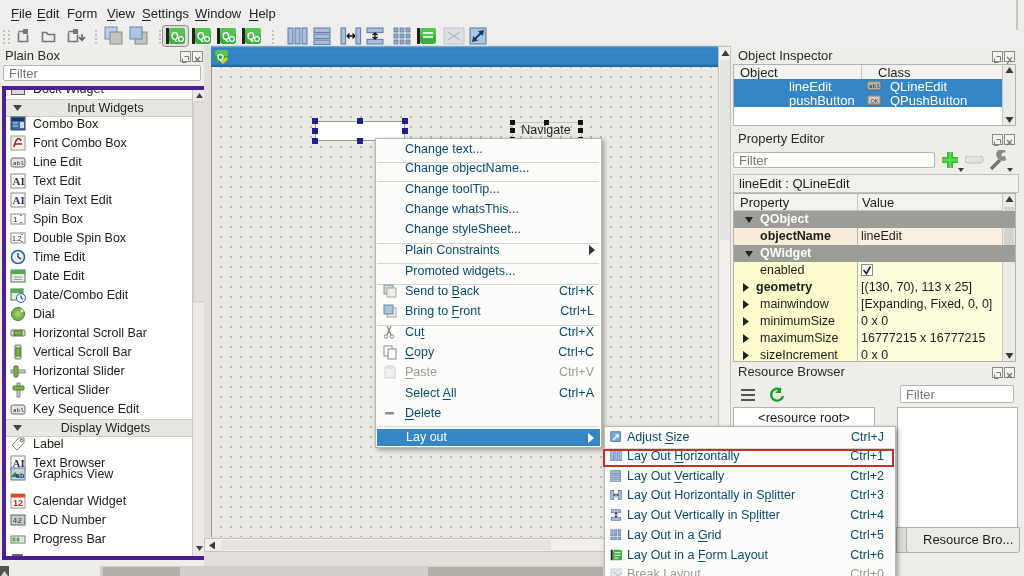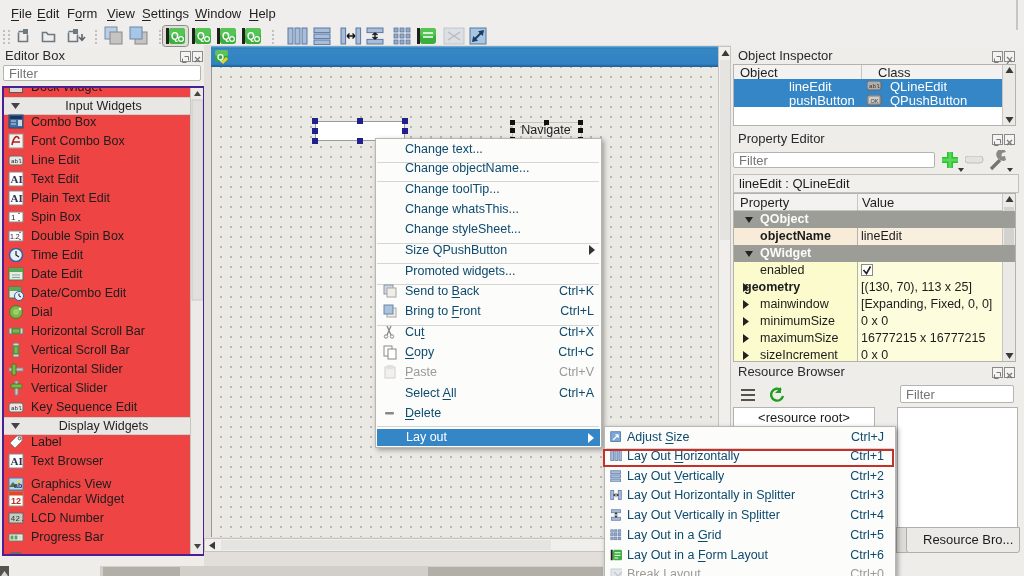--- a/index.html
+++ b/index.html
@@ -8,21 +8,21 @@
   .abs{position:absolute;}
   u{text-decoration:underline;text-underline-offset:2px;}
   
   #menubar{left:0;top:0;width:1024px;height:26px;background:#efeeec;}
   #menubar span{position:absolute;top:6px;font-size:13px;color:#222;}
   
   #toolbar{left:0;top:26px;width:1024px;height:22px;background:#efeeec;}
   
   .docktitle{font-size:13px;color:#2a2a2a;}
   .dockbtn{position:absolute;width:9px;height:9px;border:1px solid #8a8a88;background:#f4f3f1;}
-  .listpanel{background:#ef4444;border:2px solid #4c1d95;}
+  .listpanel{background:#ffffff;border:4px solid #4c1d95;}
   .cathdr{position:absolute;left:0;width:100%;height:16px;background:#e9e7e4;
           border-top:1px solid #cfcdc9;border-bottom:1px solid #cfcdc9;
           font-size:12.5px;text-align:center;line-height:16px;color:#1e1e1e;}
   .witem{position:absolute;left:0;width:100%;height:19px;font-size:12.5px;color:#1c1c1c;}
   .witem .wtxt{position:absolute;left:27px;top:2px;}
   .wicon{position:absolute;left:4px;top:1px;width:16px;height:16px;}
   
   #mdi{left:204px;top:45px;width:527px;height:531px;background:#e2dfda;}
   #canvas{position:absolute;left:7px;top:22px;width:507px;height:470px;
      background-color:#ebe9e4;
@@ -175,21 +175,21 @@
   </g>
 
   <rect x="470" y="4" width="16" height="16" fill="#a6c6e2" stroke="#5878a0"></rect>
   <path d="M481.5,8.5 L475,15" stroke="#1c3c64" stroke-width="2" fill="none"></path>
   <path d="M472,18 l6,-1.2 -4.8,-4.8 z" fill="#1c3c64"></path>
   <path d="M484,6 l-6,1.2 4.8,4.8 z" fill="#1c3c64"></path>
 </svg>
 </div>
 
 <div id="leftdock" class="abs" style="left:0;top:47px;width:204px;height:529px;">
-  <div class="abs docktitle" style="left:5px;top:1px;">Editor Box</div>
+  <div class="abs docktitle" style="left:5px;top:1px;">Plain Box</div>
   <div class="dockbtn" style="left:180px;top:4px;"><svg width="9" height="9">
         <path d="M1.5,3.5 v4 h4 M3.5,1.5 h4 v4" stroke="#777" fill="none"></path>
       </svg></div>
   <div class="dockbtn" style="left:192px;top:4px;"><svg width="9" height="9">
         <path d="M2,2 l5,5 M7,2 l-5,5" stroke="#777" stroke-width="1.2" fill="none"></path>
       </svg></div>
   <input class="flt abs" style="left: 3px; top: 18px; width: 186px; height: 14px;" placeholder="Filter">
   <div class="abs listpanel" style="left:2px;top:39px;width:199px;height:466px;overflow:hidden;">
 
     <div class="witem" style="top:-10px;">
@@ -333,21 +333,21 @@
           </svg></span>
         <span class="wtxt">Label</span>
       </div>
     <div class="witem" style="top:364px;">
         <span class="wicon"><svg width="16" height="16">
             <rect x="1" y="1" width="14" height="14" fill="#fff" stroke="#888"></rect>
             <text x="2.5" y="12" font-size="11" font-weight="bold" fill="#335" font-family="Liberation Serif">AI</text>
           </svg></span>
         <span class="wtxt">Text Browser</span>
       </div>
-    <div class="witem" style="top:387px;">
+    <div class="witem" style="top:375px;">
         <span class="wicon"><svg width="16" height="16">
             <rect x="1" y="2" width="14" height="12" fill="#bcd4ec" stroke="#5878a0"></rect>
             <path d="M1,11 l4,-5 4,5 z" fill="#4a7838"></path>
             <circle cx="11" cy="6" r="1.8" fill="#f0d848"></circle>
             <text x="6" y="12" font-size="7" fill="#203860" font-weight="bold">ab</text>
           </svg></span>
         <span class="wtxt">Graphics View</span>
       </div>
     <div class="witem" style="top:402px;">
         <span class="wicon"><svg width="16" height="16">
@@ -531,21 +531,21 @@
           <rect x="0.5" y="0.5" width="11" height="11" fill="#fff" stroke="#8a8a86"></rect>
           <path d="M2.5,6 l3,3.5 4,-7" stroke="#222" stroke-width="1.6" fill="none"></path>
         </svg>
       </div>
     <div class="prow" style="top:85px;">
         <div class="abs" style="left:0;top:0;width:123px;height:17px;background:#fbfbce;border-bottom:1px solid #fff;"></div>
         <div class="abs" style="left:123px;top:0;width:158px;height:17px;background:#fdfddd;border-bottom:1px solid #fff;"></div>
         <svg width="6" height="9" style="position:absolute;left:9px;top:4px">
           <path d="M0,0 v9 l6,-4.5 z" fill="#222"></path>
         </svg>
-        <span style="position:absolute;left:10px;top:1px;font-weight:bold;">geometry</span>
+        <span style="position:absolute;left:22px;top:1px;font-weight:bold;">geometry</span>
         <span style="position:absolute;left:127px;top:1px;">[(130, 70), 113 x 25]</span>
       </div>
     <div class="prow" style="top:102px;">
         <div class="abs" style="left:0;top:0;width:123px;height:17px;background:#fbfbce;border-bottom:1px solid #fff;"></div>
         <div class="abs" style="left:123px;top:0;width:158px;height:17px;background:#fdfddd;border-bottom:1px solid #fff;"></div>
         <svg width="6" height="9" style="position:absolute;left:9px;top:4px">
           <path d="M0,0 v9 l6,-4.5 z" fill="#222"></path>
         </svg>
         <span style="position:absolute;left:26px;top:1px;">mainwindow</span>
         <span style="position:absolute;left:127px;top:1px;">[Expanding, Fixed, 0, 0]</span>
@@ -626,21 +626,21 @@
       <span class="lbl">Change toolTip...</span>
     </div>
   <div class="mi abs" style="left:0;top:60px;width:100%;">
       <span class="lbl">Change whatsThis...</span>
     </div>
   <div class="mi abs" style="left:0;top:80px;width:100%;">
       <span class="lbl">Change styleSheet...</span>
     </div>
   <div class="msep abs" style="left:1px;top:104px;width:222px;"></div>
   <div class="mi abs" style="left:0;top:101px;width:100%;">
-      <span class="lbl">Size QPushButton</span>
+      <span class="lbl">Plain Constraints</span>
       <svg width="6" height="10" style="position:absolute;right:6px;top:5px">
         <path d="M0,0 v10 l6,-5 z" fill="#333"></path>
       </svg>
     </div>
   <div class="msep abs" style="left:1px;top:124px;width:222px;"></div>
   <div class="mi abs" style="left:0;top:122px;width:100%;">
       <span class="lbl">Promoted widgets...</span>
     </div>
   <div class="msep abs" style="left:1px;top:145px;width:222px;"></div>
   <div class="mi abs" style="left:0;top:142px;width:100%;">

